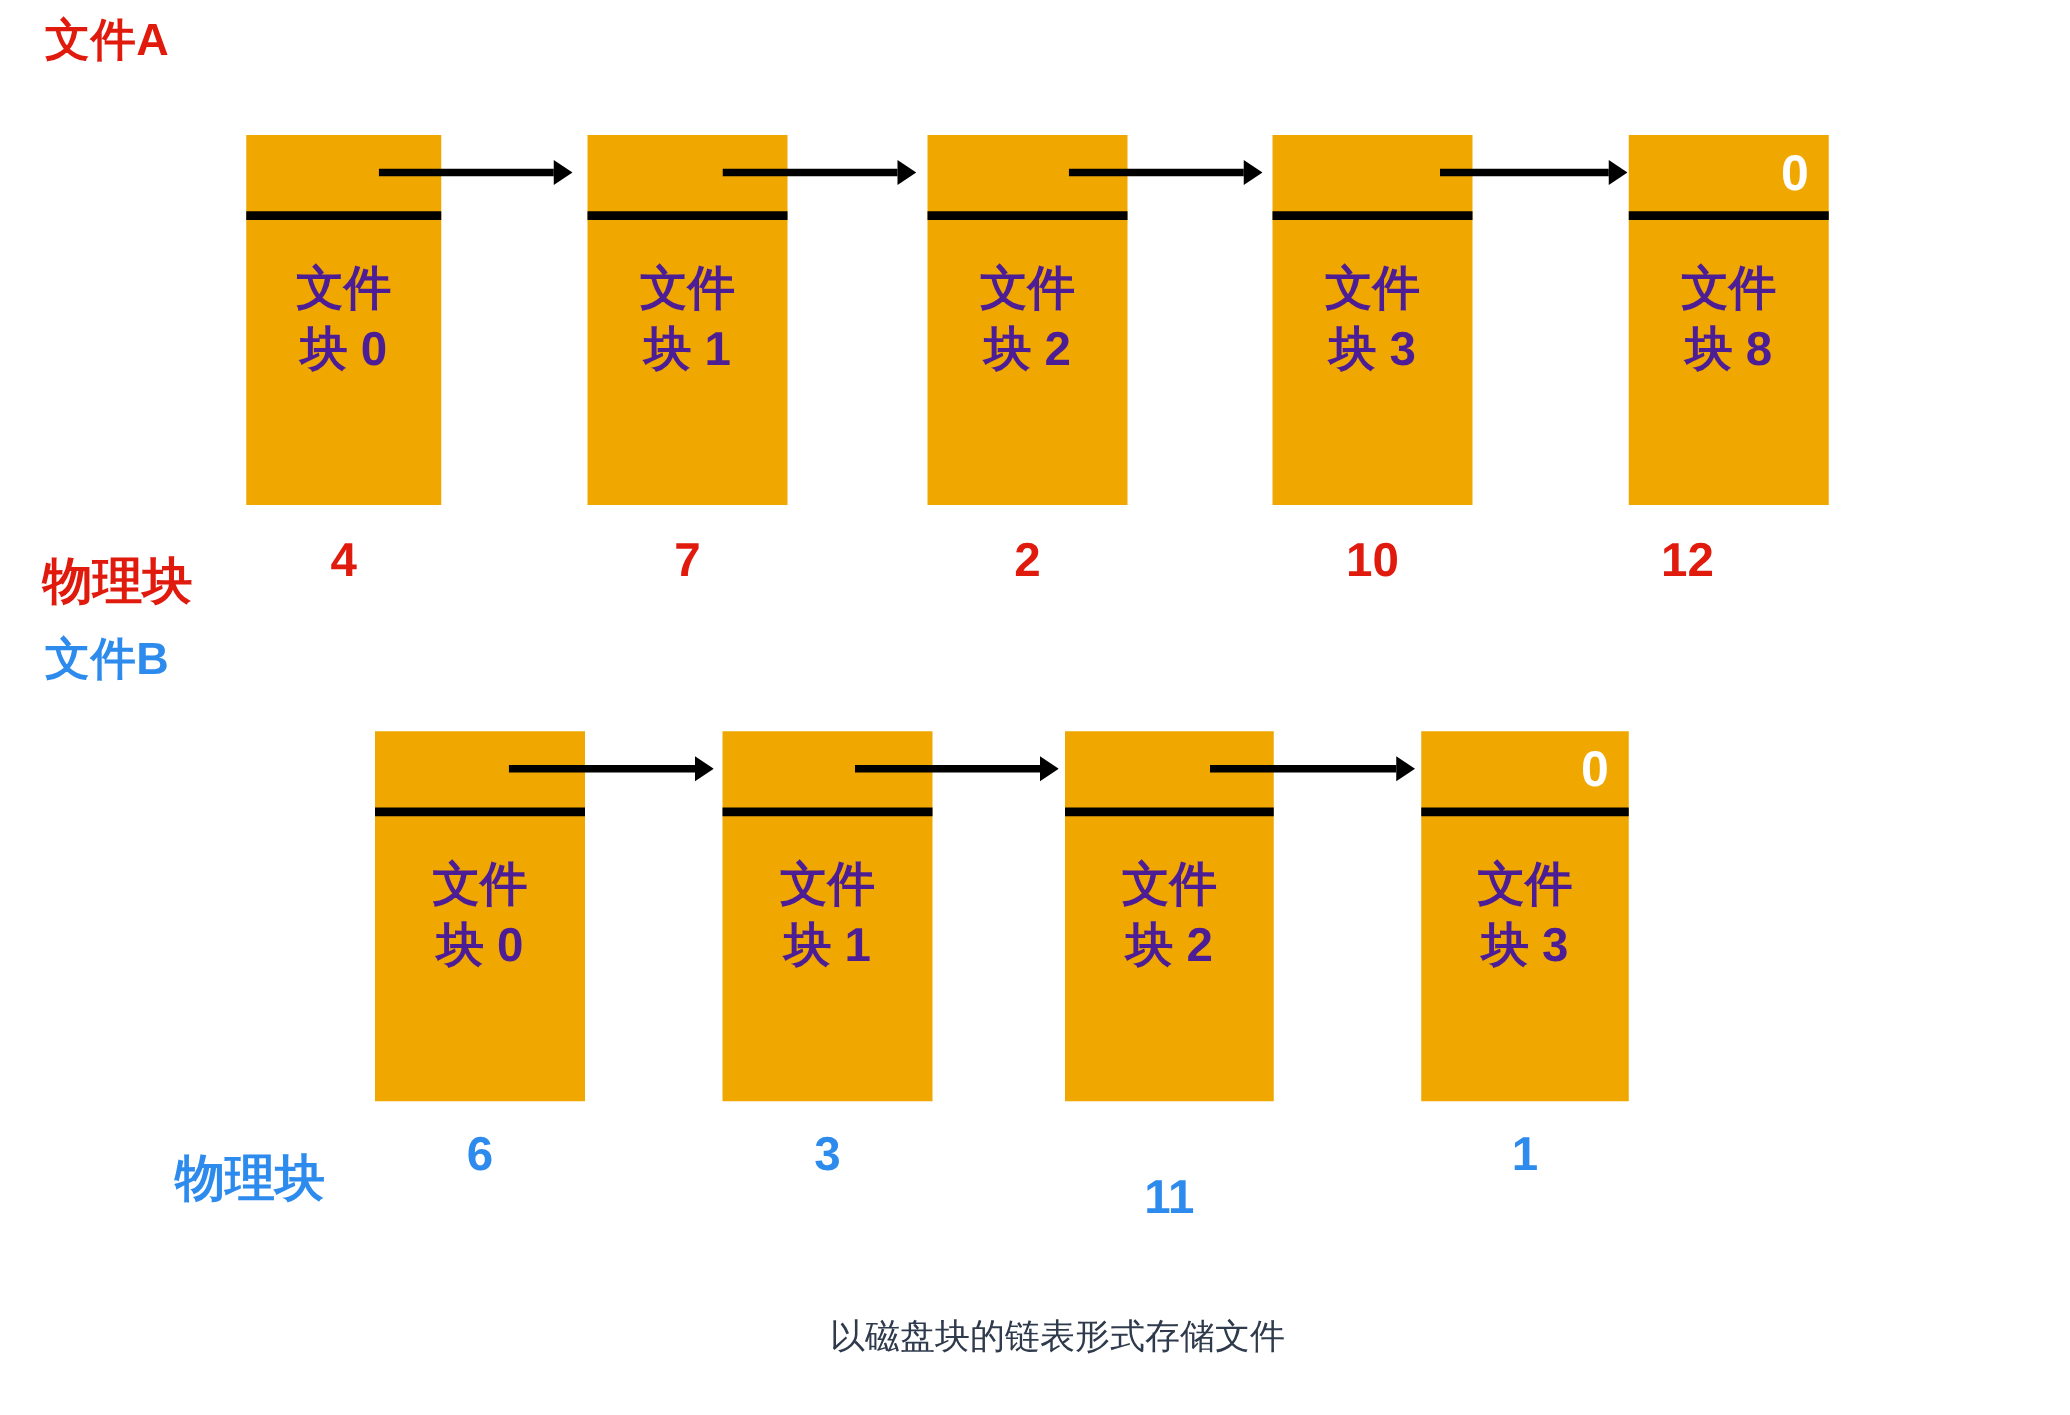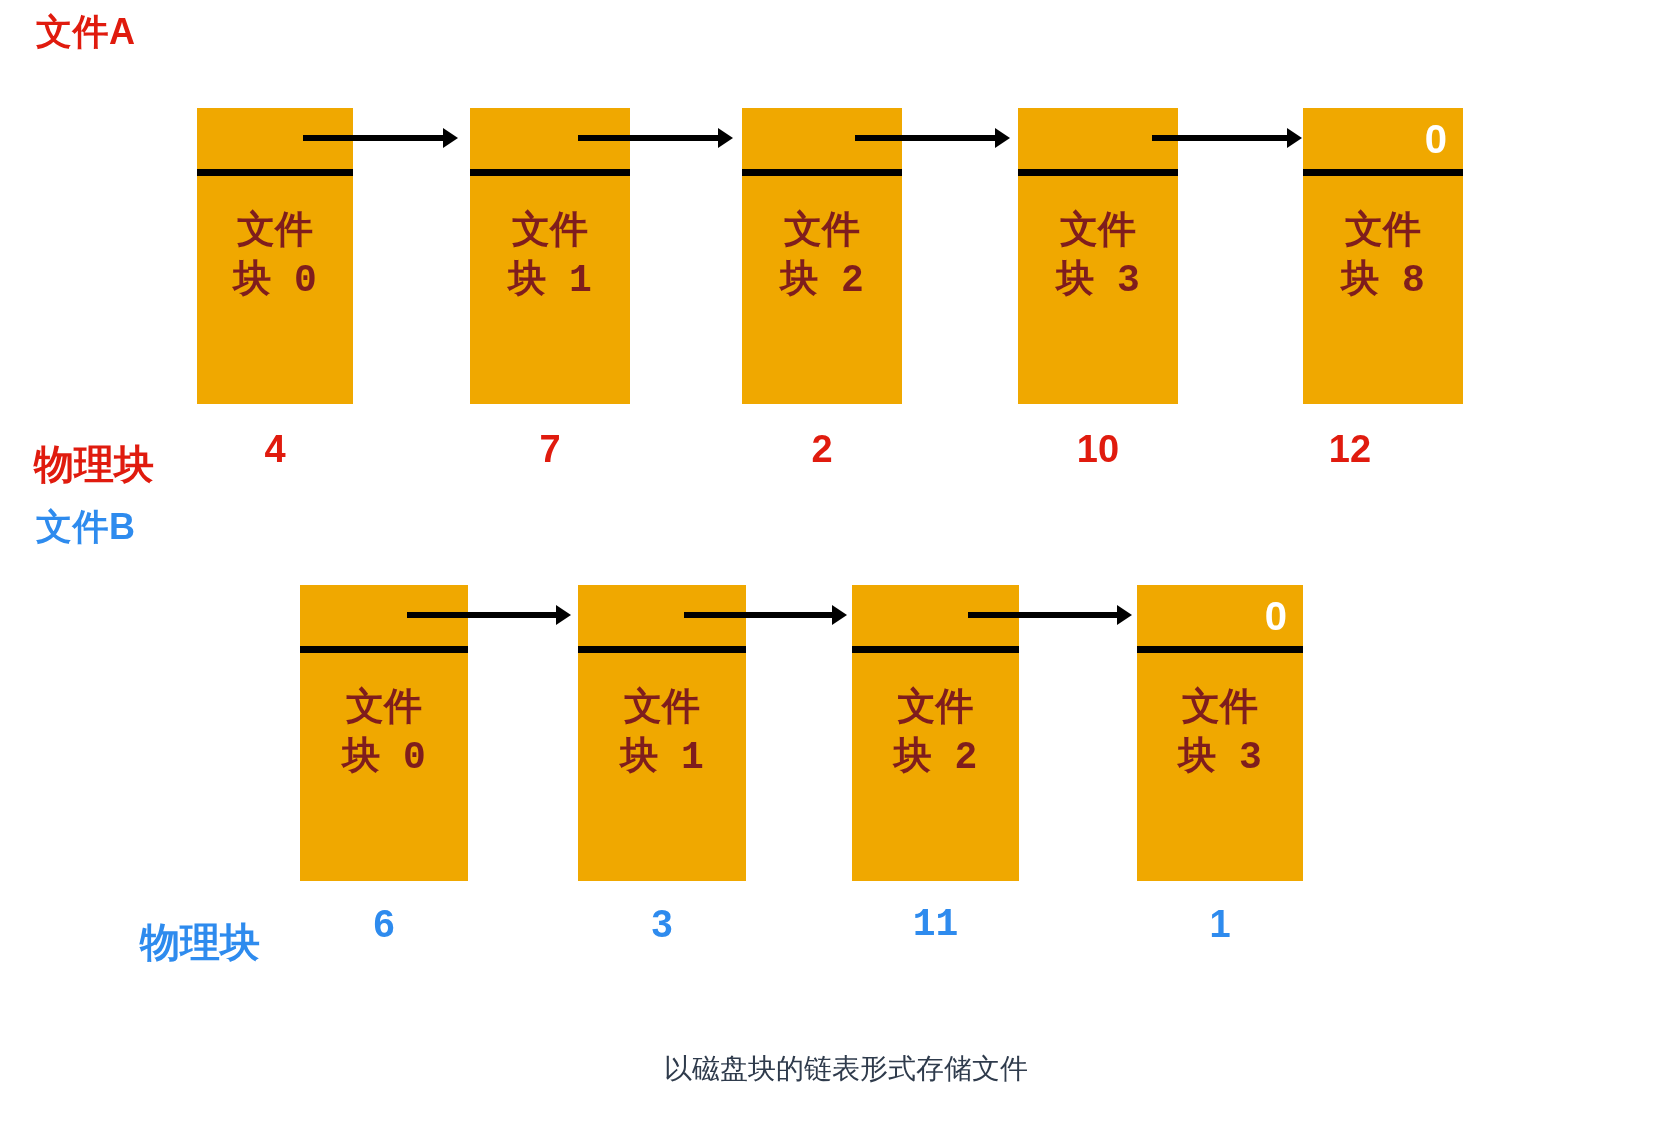--- a/index.html
+++ b/index.html
@@ -66,27 +66,26 @@
   .block .body {
     position: absolute;
     left: 0;
     right: 0;
     bottom: 0;
     top: 0;
     display: flex;
     flex-direction: column;
     align-items: center;
     justify-content: center;
-    color: #7f1d1d;
+    color: #4c1d95;
     font-size: 38px;
     font-weight: bold;
     line-height: 1.3;
     text-align: center;
     white-space: nowrap;
-    font-family: Liberation Mono, monospace;
   }
 
   
   .arrow {
     position: absolute;
     height: 24px;
     pointer-events: none;
   }
   .arrow svg { display: block; width: 100%; height: 100%; }
 
@@ -272,16 +271,16 @@
       <line x1="0" y1="12" x2="149" y2="12" stroke="#000000" stroke-width="6"></line>
       <polygon points="149,2 164,12 149,22" fill="#000000"></polygon>
     </svg>
   </div>
 </div>
 
 <div class="phys-caption blue" style="left:140px; top:915px;">物理块</div>
 
 <div class="phys-num blue" style="left:300px; top:903px; width:168px;">6</div>
 <div class="phys-num blue" style="left:578px; top:903px; width:168px;">3</div>
-<div class="phys-num blue" style="left:852px; top:903px; width:167px;font-family:Liberation Mono, monospace;">11</div>
+<div class="phys-num blue" style="left:852px; top:937px; width:167px;">11</div>
 <div class="phys-num blue" style="left:1137px; top:903px; width:166px;">1</div>
 
 <div id="figure-caption">以磁盘块的链表形式存储文件</div>
 
 </body></html>

